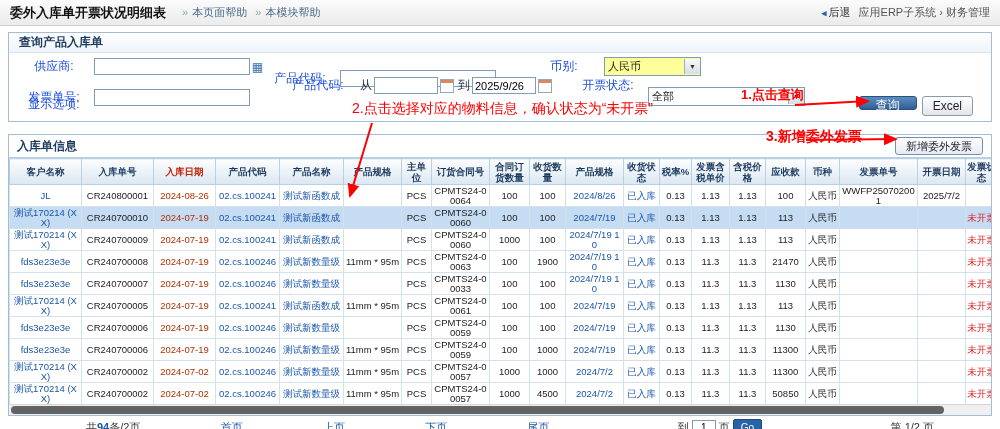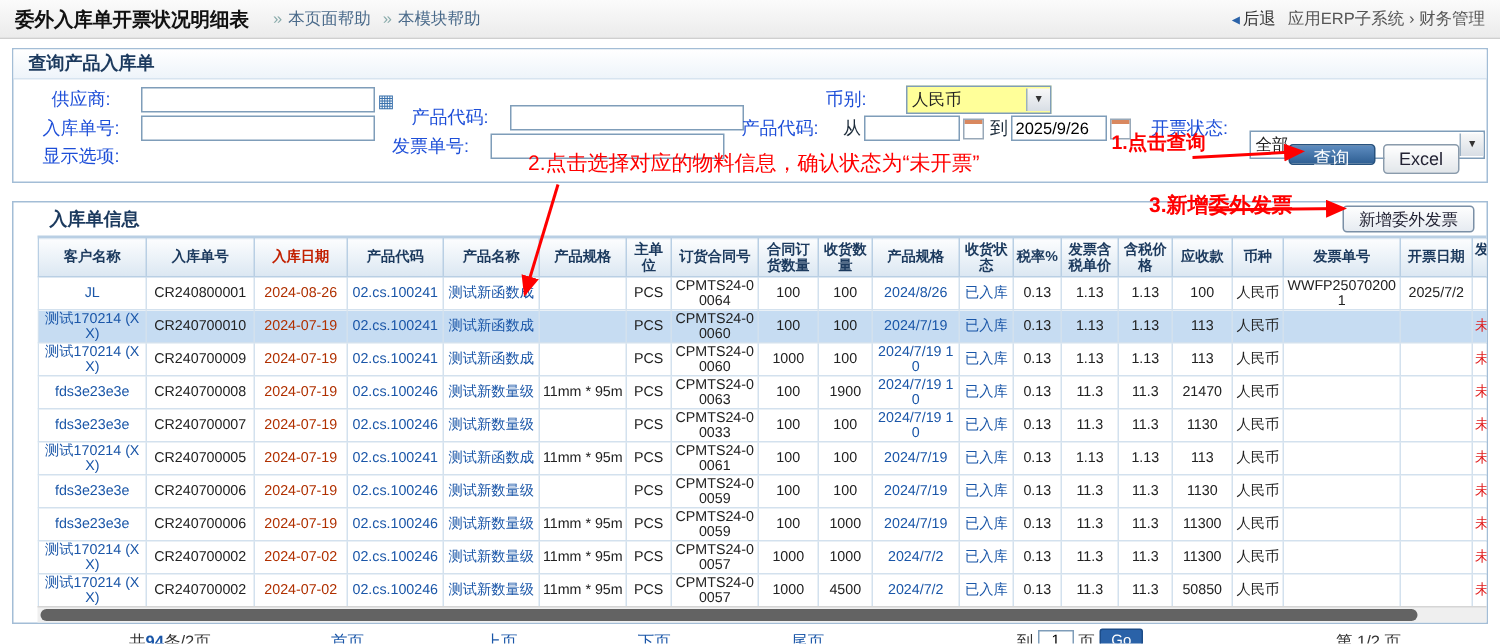--- a/index.html
+++ b/index.html
@@ -38,21 +38,21 @@
   .sel.wide{width:152px;margin-top:22px;}
   .dd{width:15px;height:15px;margin-left:4px;background:linear-gradient(#f8f8f8,#d8dee5);
     border-left:1px solid #9ab0c4;display:flex;align-items:center;justify-content:center;
     font-size:7px;color:#333;}
   .q-buttons{position:absolute;right:18px;bottom:5px;display:flex;gap:5px;}
   .btn-query{background:linear-gradient(#5d8cc0,#2f5f93);color:#fff;border:1px solid #27527e;
     border-radius:3px;font-size:12px;height:14px;padding:0 16px;cursor:pointer;}
   .btn-plain{background:linear-gradient(#ffffff,#e2e6ea);color:#223;border:1px solid #8a9bac;
     border-radius:3px;font-size:12px;height:20px;padding:0 10px;cursor:pointer;}
   
-  .section{margin:12px 8px 0;border:1px solid #a3bdd6;position:relative;background:#fff;padding-left:16px;}
+  .section{margin:12px 8px 0;border:1px solid #a3bdd6;position:relative;background:#fff;}
   .s-head{height:20px;display:flex;align-items:center;padding:1px 8px;}
   .s-title{font-size:12px;font-weight:bold;color:#1c3a5e;}
   .btn-add{margin-left:auto;background:linear-gradient(#fefefe,#e6ebf1);border:1px solid #7a8fa6;
     border-radius:3px;font-size:11px;height:18px;padding:0 10px;color:#223;cursor:pointer;}
   .table-wrap{height:246px;overflow:hidden;border-top:1px solid #b9cfe4;}
   table{border-collapse:collapse;table-layout:fixed;width:100%;font-size:9.5px;}
   th{background:linear-gradient(#fcfdfe,#dbe7f2);border:1px solid #b9cfe4;color:#1c3a5e;
     font-weight:bold;height:25px;line-height:11px;padding:0 1px;text-align:center;overflow:hidden;}
   th.h-red{color:#c22000;}
   td{border:1px solid #d3e1ee;padding:1px;height:16px;line-height:9.5px;text-align:center;
@@ -114,24 +114,20 @@
     <div class="f-cell f-col4">
       <span class="f-label">币别:</span>
       <div class="sel yellow">
         <span>人民币</span>
         <span class="dd">▼</span>
       </div>
     </div>
   </div>
 
   <div class="f-row">
-    <div class="f-cell f-col1">
-      <span class="f-label">入库单号:</span>
-      <input class="f-input w150" style="">
-    </div>
     <div class="f-cell f-col2">
       <span class="f-label">发票单号:</span>
       <input class="f-input w150" style="">
     </div>
     <div class="f-cell f-col3">
       <span class="f-label">产品代码:</span>
       <span class="mini">从</span>
       <input class="f-input w62" value="" style="">
       <span class="cal"></span>
       <span class="mini">到</span>

